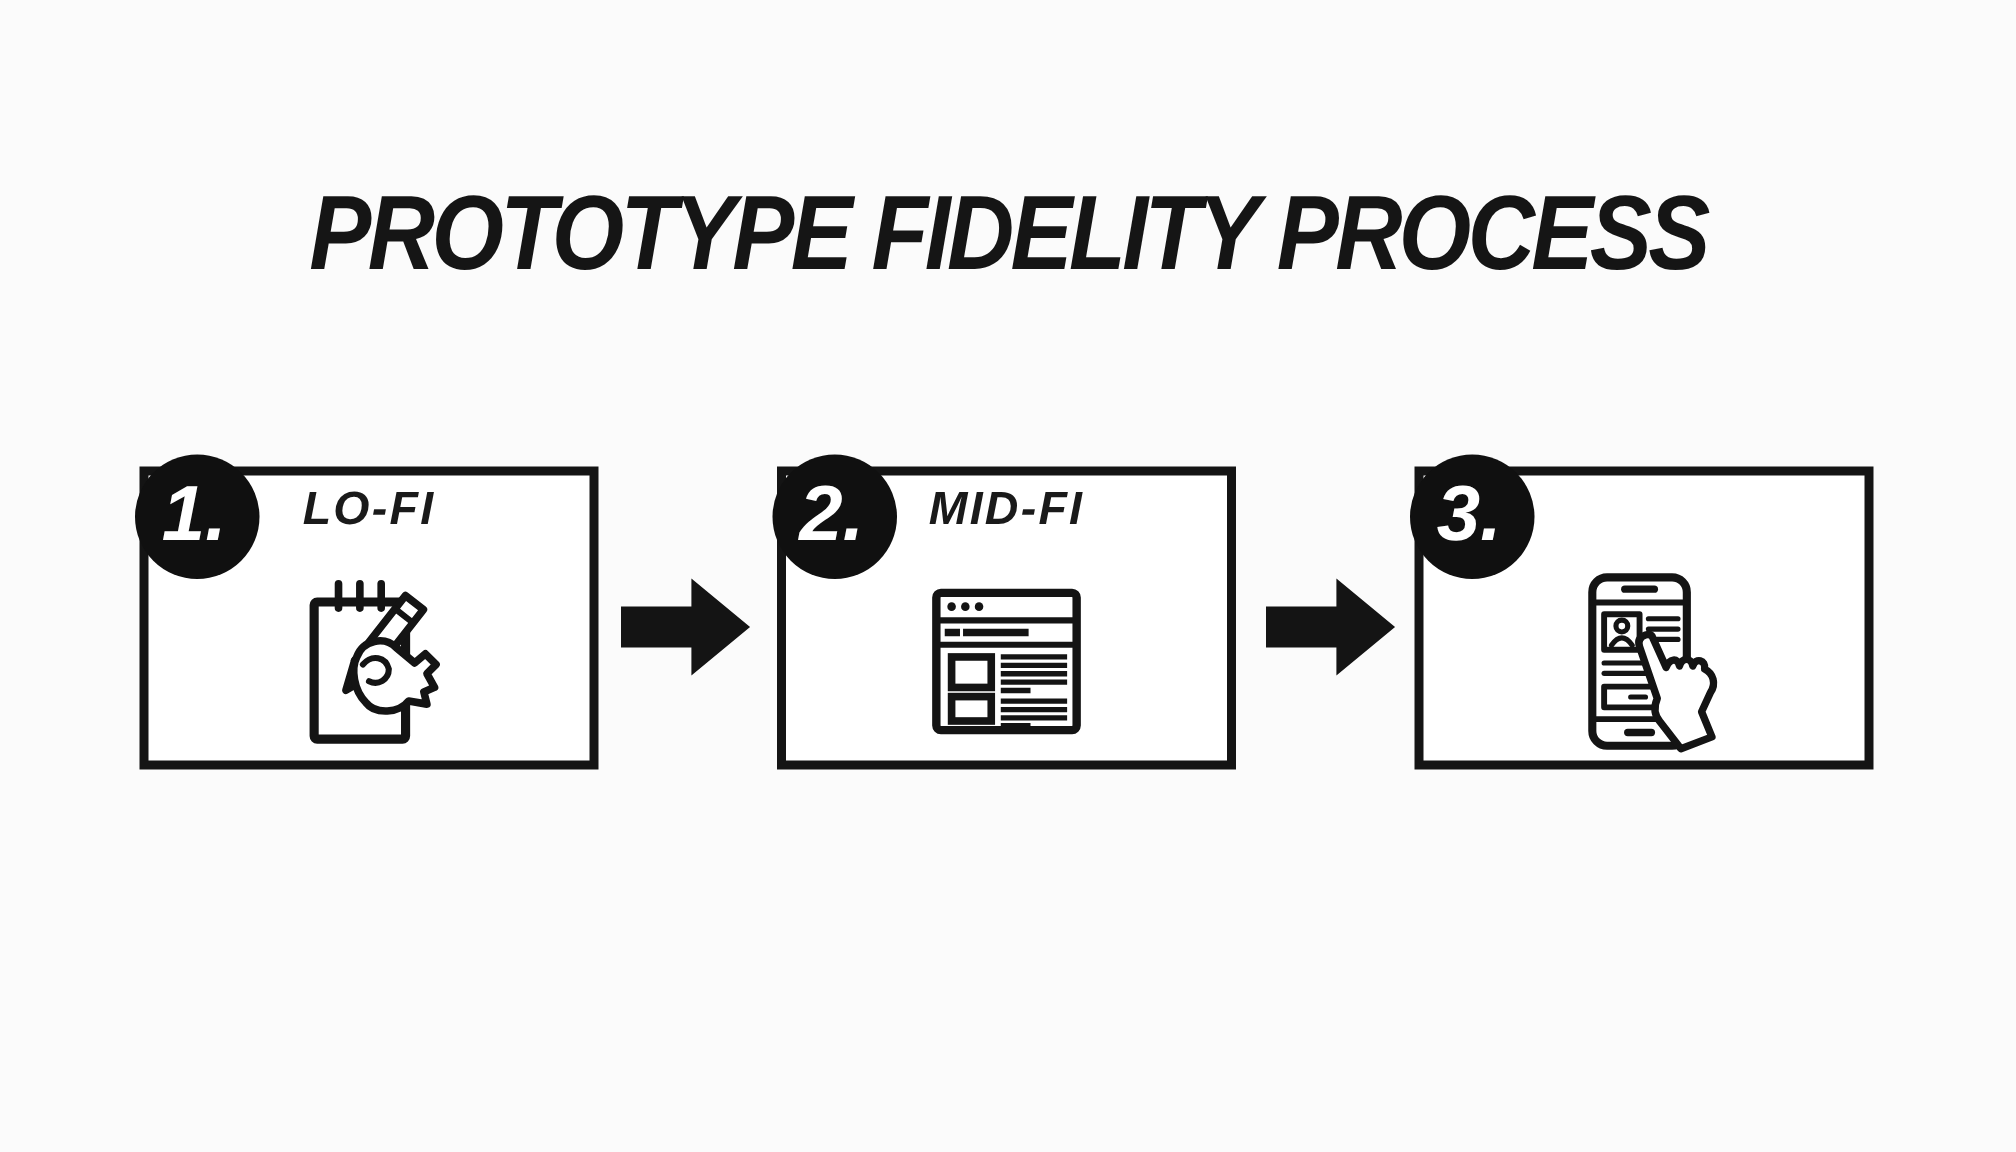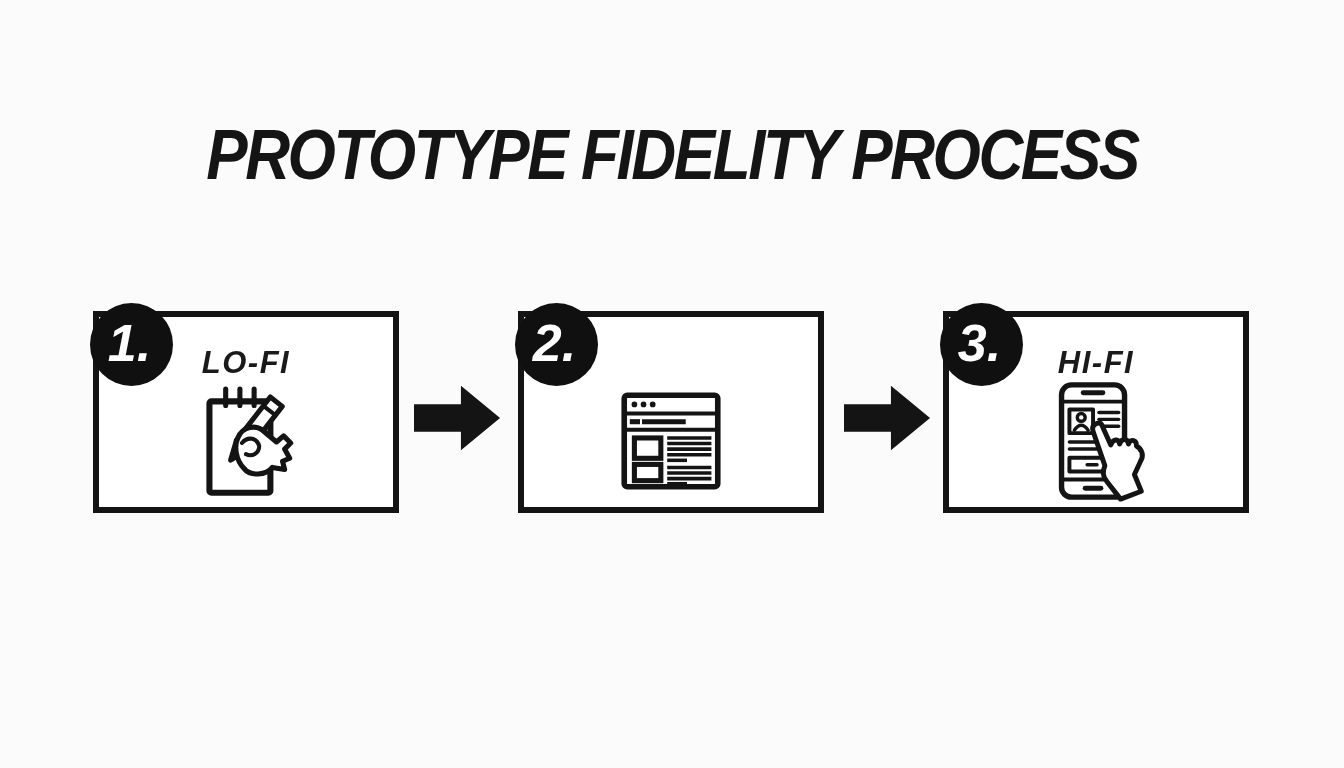--- a/index.html
+++ b/index.html
@@ -47,21 +47,21 @@
     justify-content: center;
     color: #ffffff;
     font-size: 52px;
     font-weight: 800;
     padding-right: 4px;
     padding-bottom: 4px;
   }
 
   .step-label {
     position: absolute;
-    top: 28px; left: 0; width: 100%;
+    top: 4px; left: 0; width: 100%;
     text-align: center;
     font-size: 31px;
     font-weight: 800;
     letter-spacing: 1.5px;
     color: #1a1a1a;
   }
 
   .step-icon {
     position: absolute;
     top: 62px;
@@ -109,20 +109,21 @@
   </div>
 
   <svg class="arrow arrow-1" width="88" height="80" viewBox="0 0 90 80">
     <polygon points="0,26 48,26 48,7 88,40 48,73 48,54 0,54" fill="#141414"></polygon>
   </svg>
 
   <div class="step-box box-2">
     <div class="badge">
       <span>2.</span>
     </div>
+    <div class="step-label">MID-FI</div>
     <svg class="step-icon" width="122" height="122" viewBox="0 0 120 120" fill="none" stroke="#141414" stroke-linecap="square">
 
       <rect x="14" y="16" width="92" height="90" rx="3" stroke-width="5.5"></rect>
       <path d="M14 34 H106" stroke-width="4"></path>
       <circle cx="24" cy="25" r="2.8" fill="#141414" stroke="none"></circle>
       <circle cx="33" cy="25" r="2.8" fill="#141414" stroke="none"></circle>
       <circle cx="42" cy="25" r="2.8" fill="#141414" stroke="none"></circle>
 
       <path d="M14 50 H106" stroke-width="4"></path>
       <path d="M22 42 H27" stroke-width="5"></path>
@@ -145,21 +146,20 @@
   </div>
 
   <svg class="arrow arrow-2" width="88" height="80" viewBox="0 0 90 80">
     <polygon points="0,26 48,26 48,7 88,40 48,73 48,54 0,54" fill="#141414"></polygon>
   </svg>
 
   <div class="step-box box-3">
     <div class="badge">
       <span>3.</span>
     </div>
-    <div class="step-label">HI-FI</div>
     <svg class="step-icon" width="128" height="128" viewBox="0 0 130 130" fill="none" stroke="#141414" stroke-linecap="round" stroke-linejoin="round">
 
       <rect x="30" y="6" width="64" height="114" rx="10" stroke-width="5.5" fill="#ffffff"></rect>
       <path d="M52 14 H72" stroke-width="5"></path>
       <path d="M30 23 H94" stroke-width="4"></path>
       <path d="M30 102 H94" stroke-width="4"></path>
       <path d="M54 111 H70" stroke-width="5"></path>
 
       <rect x="38" y="31" width="24" height="24" stroke-width="4"></rect>
       <circle cx="50" cy="39" r="4" stroke-width="3.5"></circle>

